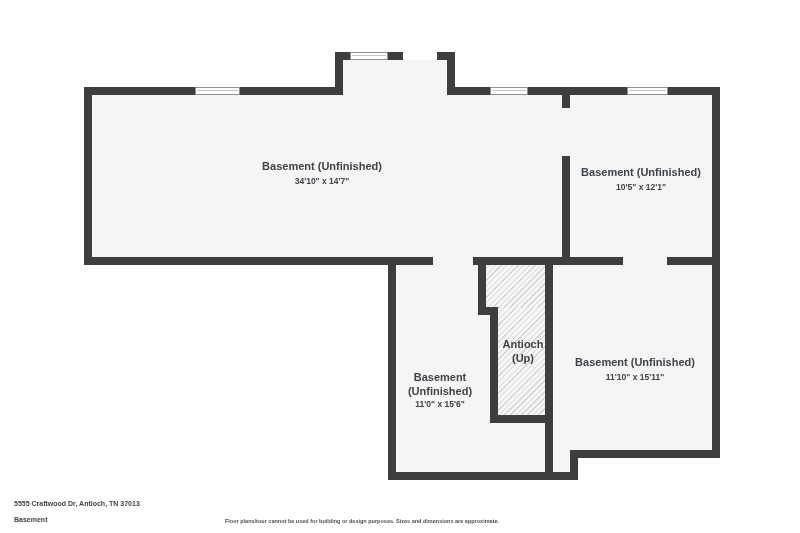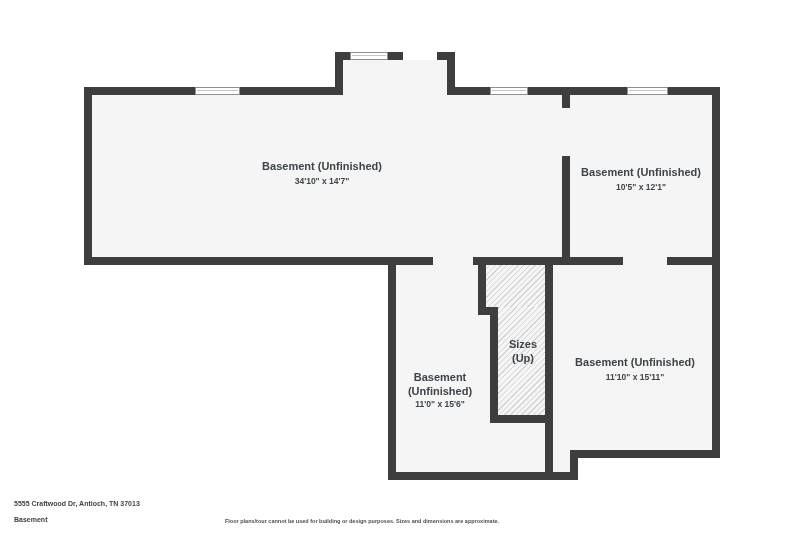--- a/index.html
+++ b/index.html
@@ -75,21 +75,21 @@
 
   <div class="room-label" style="left:322px;top:167px;">Basement (Unfinished)</div>
   <div class="room-dims" style="left:322px;top:181px;">34'10" x 14'7"</div>
 
   <div class="room-label" style="left:641px;top:173px;">Basement (Unfinished)</div>
   <div class="room-dims" style="left:641px;top:187px;">10'5" x 12'1"</div>
 
   <div class="room-label wrap" style="left:440px;top:384px;width:112px;">Basement (Unfinished)</div>
   <div class="room-dims" style="left:440px;top:404px;">11'0" x 15'6"</div>
 
-  <div class="stairs-label" style="left:523px;top:351px;width:44px;">Sizes (Up)</div>
+  <div class="stairs-label" style="left:523px;top:351px;width:44px;">Antioch (Up)</div>
 
   <div class="room-label" style="left:635px;top:363px;">Basement (Unfinished)</div>
   <div class="room-dims" style="left:635px;top:377px;">11'10" x 15'11"</div>
 
   <div class="footer-address">5555 Craftwood Dr, Antioch, TN 37013</div>
   <div class="footer-level">Basement</div>
   <div class="footer-disclaimer">Floor plans/tour cannot be used for building or design purposes. Sizes and dimensions are approximate.</div>
 
 </div>
 

